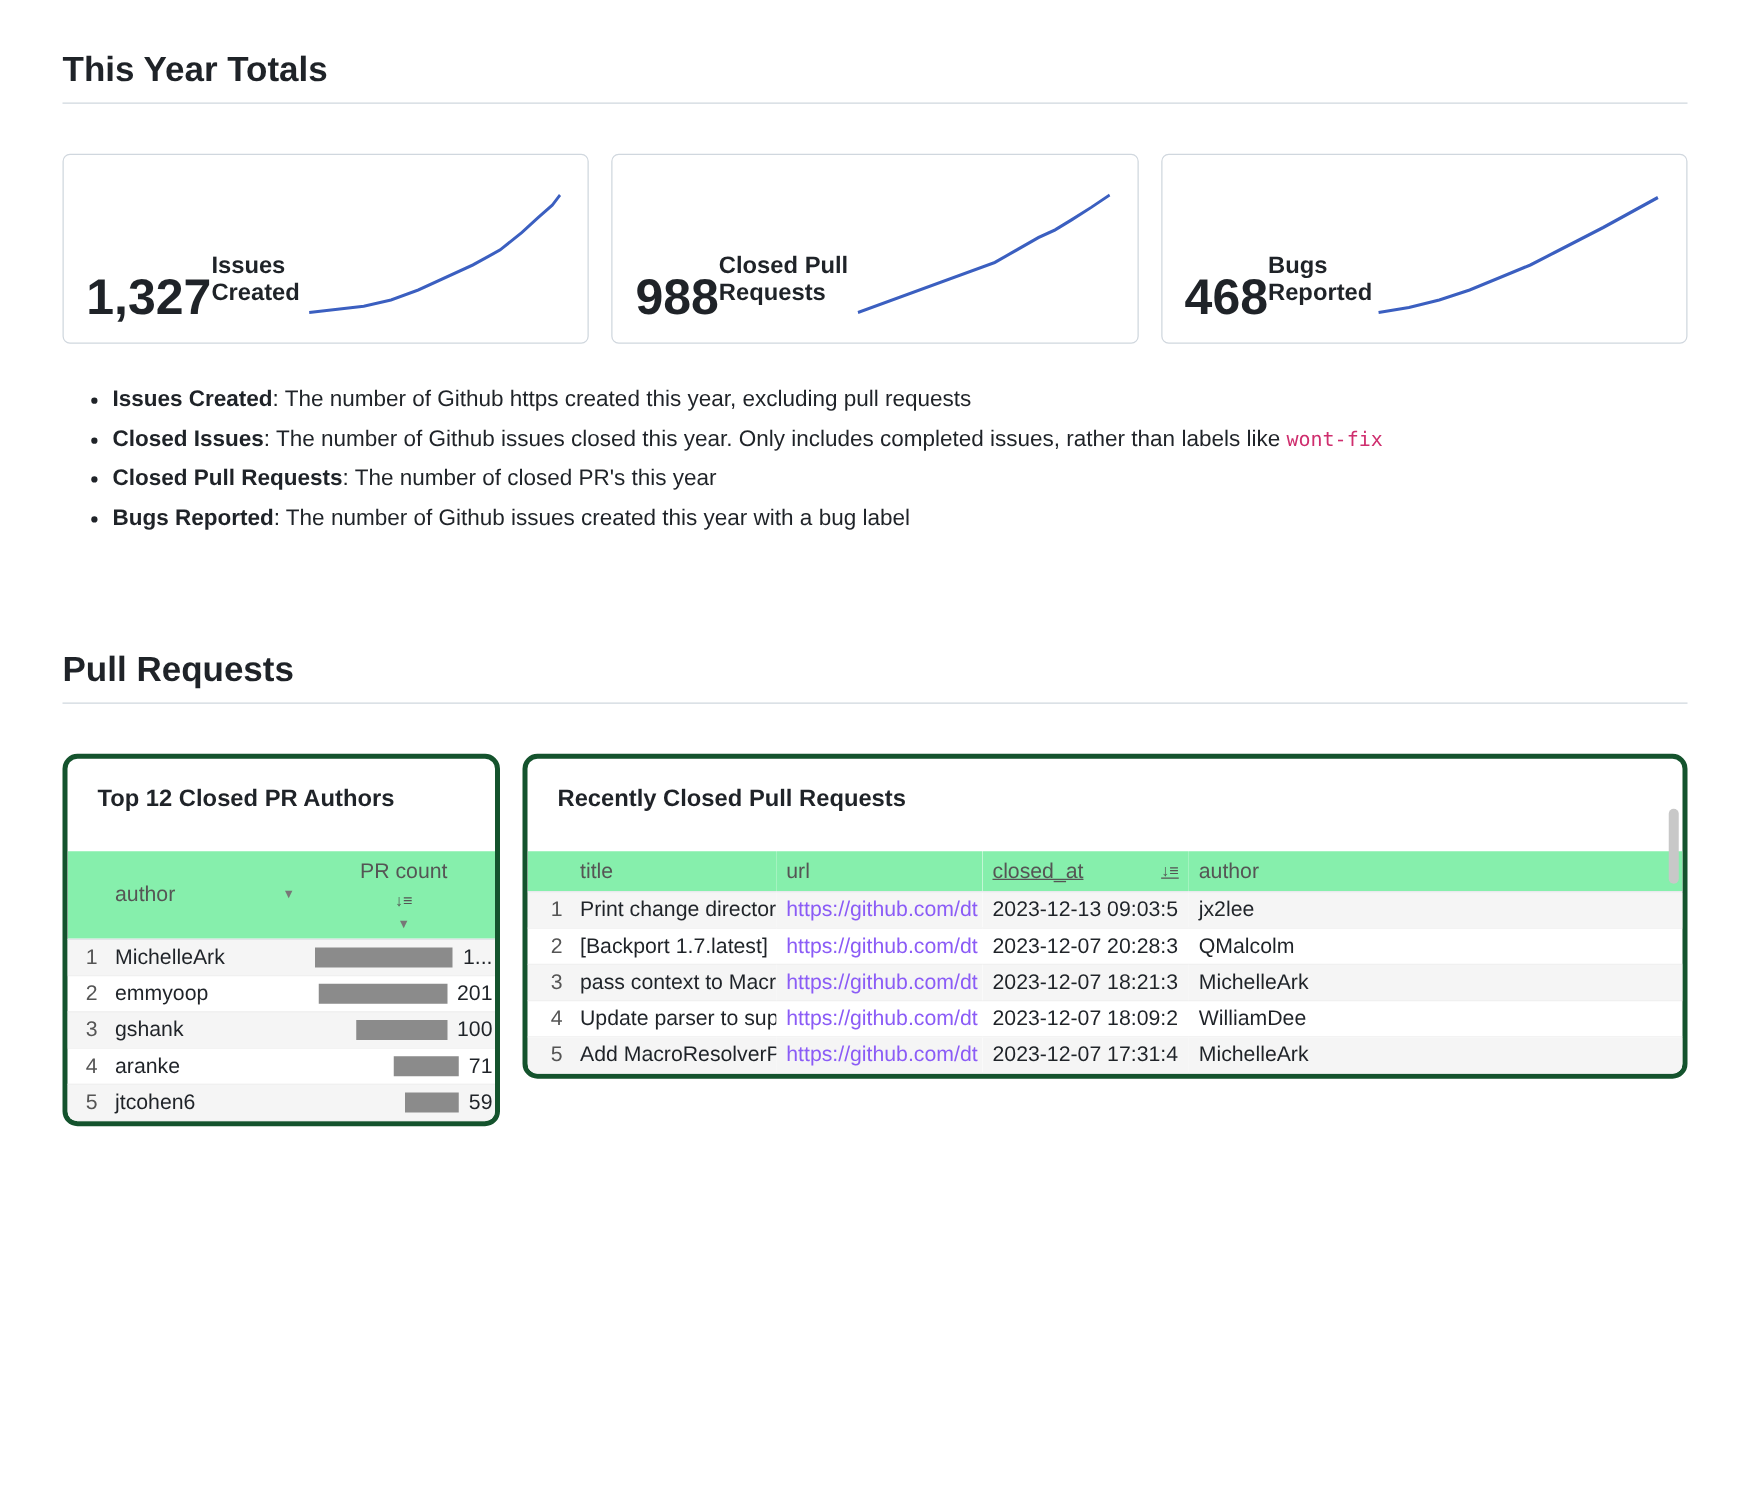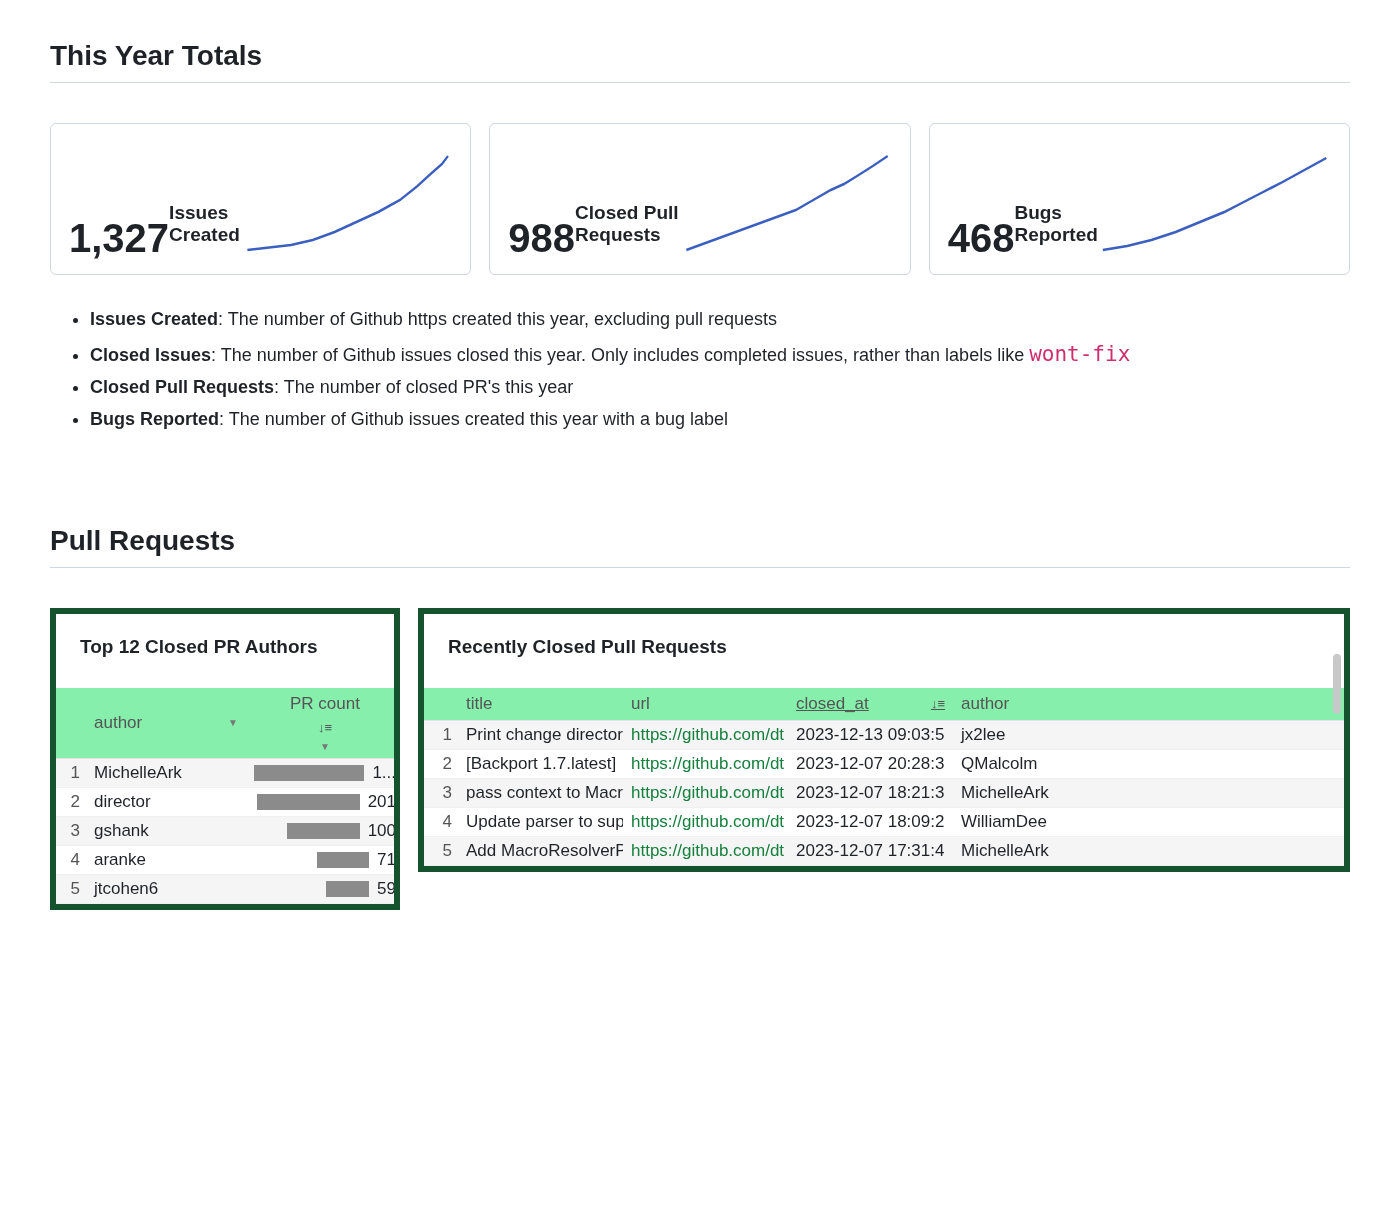--- a/index.html
+++ b/index.html
@@ -54,30 +54,30 @@
       margin-left: 40px;
       margin-bottom: 90px;
       font-size: 18px;
       line-height: 1.65;
     }
     ul.defs li { margin-bottom: 2px; }
     ul.defs strong { font-weight: 700; }
     code.inline {
       font-family: ui-monospace, SFMono-Regular, Menlo, monospace;
       color: #cf2e6e;
-      font-size: 21px;
+      font-size: 16px;
     }
     .pr-row {
       display: flex;
       gap: 18px;
       align-items: flex-start;
     }
     .panel {
-      border: 6px solid #14532d;
-      border-radius: 0;
+      border: 4px solid #14532d;
+      border-radius: 12px;
       overflow: hidden;
     }
     .panel-left { width: 350px; flex: 0 0 350px; }
     .panel-right { flex: 1; position: relative; }
     .panel-title {
       font-size: 19px;
       font-weight: 700;
       padding: 22px 24px 30px 24px;
     }
     table.data {
@@ -124,21 +124,21 @@
     .panel-right col.c-idx { width: 34px; }
     .panel-right col.c-title { width: 165px; }
     .panel-right col.c-url { width: 165px; }
     .panel-right col.c-closed { width: 165px; }
     .panel-right col.c-author { width: auto; }
     .panel-right td.idx {
       width: 30px; text-align: right; color:#555; padding-right:6px; padding-left:6px;
     }
     .panel-right td { padding: 4px 8px; border-bottom: 1px solid #f0f0f0; white-space: nowrap; overflow:hidden; text-overflow: clip; }
     .panel-right tr.even td { background: #f5f5f5; }
-    .panel-right a.url { color: #15803d; text-decoration: none; }
+    .panel-right a.url { color: #8b5cf6; text-decoration: none; }
     .panel-right th.closed .hdr-flex { display:flex; align-items:center; justify-content:space-between;text-decoration:underline; }
     .panel-right .cutoff { height: 20px; overflow:hidden; }
     .scrollbar-stub {
       position:absolute; right:3px; top:40px; width:8px; height:60px;
       background:#c8c8c8; border-radius:4px;
     }
   </style>
 </head>
 <body>
 
@@ -227,21 +227,21 @@
             <td>MichelleArk</td>
             <td class="cnt">
               <span class="bar-cell">
                 <span class="bar" style="width:110px"></span>
                 <span>1...</span>
               </span>
             </td>
           </tr>
           <tr>
             <td class="idx">2</td>
-            <td>director</td>
+            <td>emmyoop</td>
             <td class="cnt">
               <span class="bar-cell">
                 <span class="bar" style="width:103px"></span>
                 <span>201</span>
               </span>
             </td>
           </tr>
           <tr class="even">
             <td class="idx">3</td>
             <td>gshank</td>

